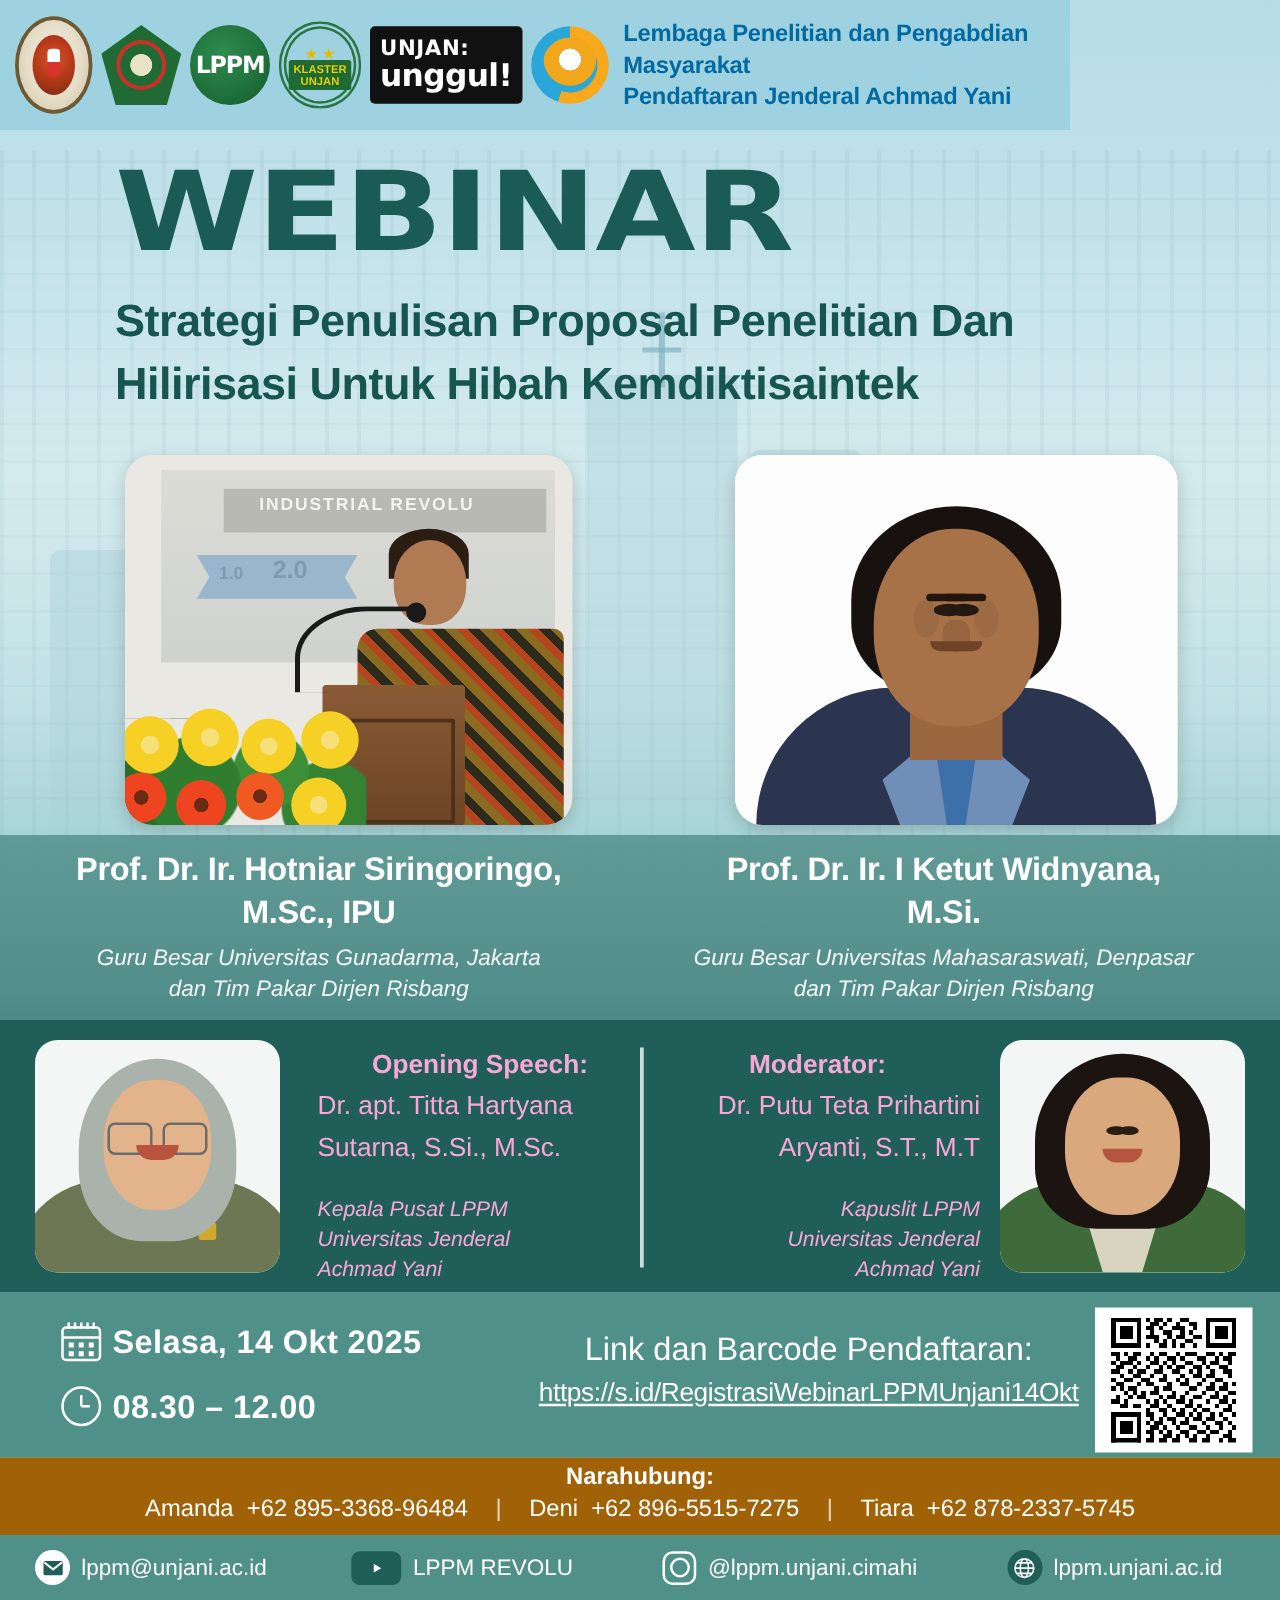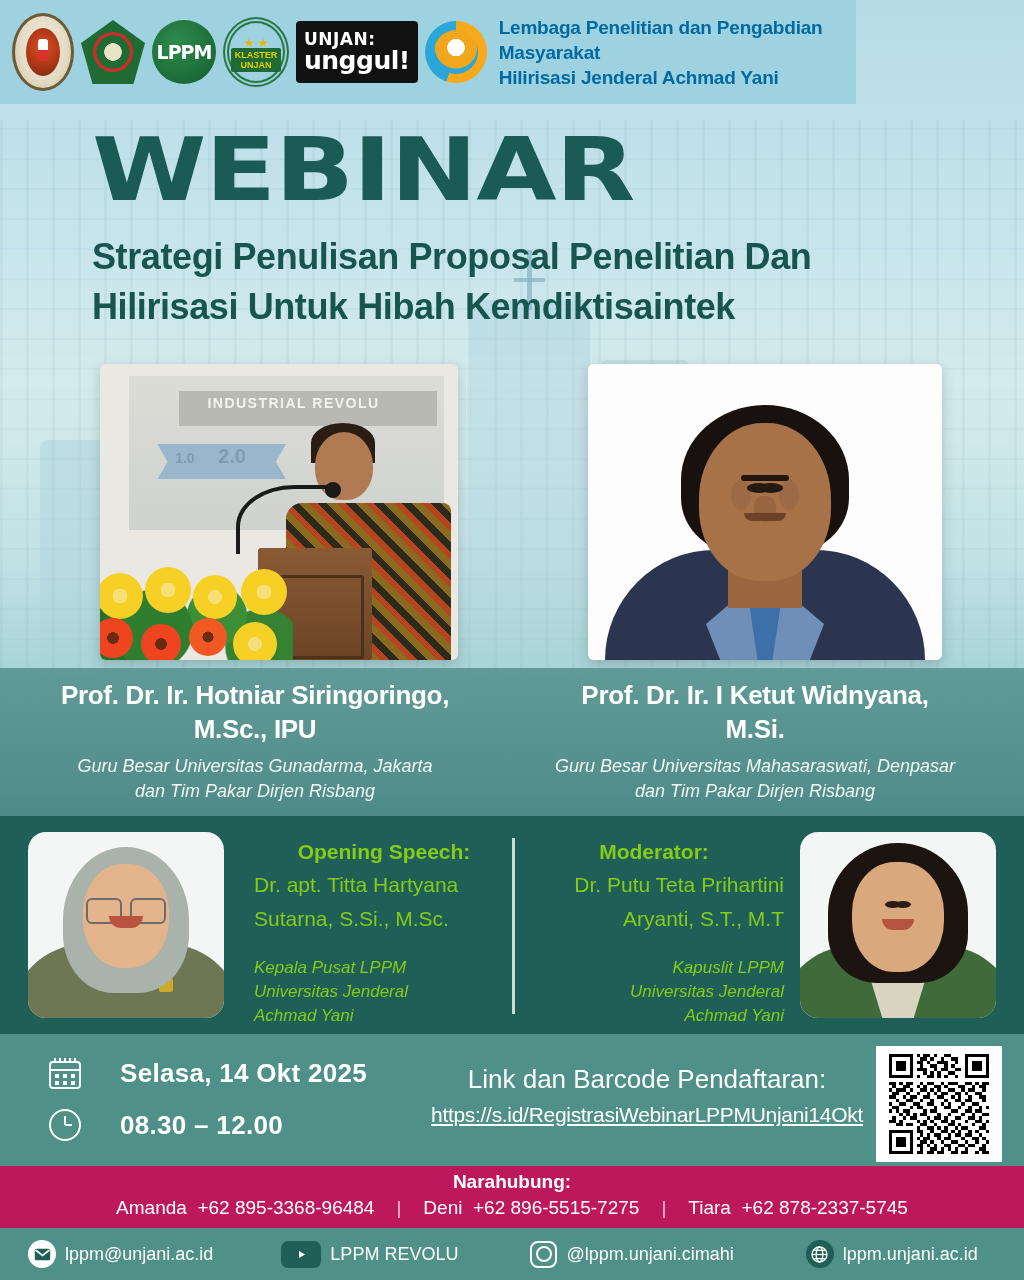--- a/index.html
+++ b/index.html
@@ -152,21 +152,21 @@
     color:#16564f;
     font-weight:bold;
     font-size:36px;
     line-height:50px;
     letter-spacing:-.4px;
   }
 
   
   .photo-row{position:absolute;left:0;top:364px;width:1024px;height:300px;}
   .photo{
-    position:absolute;border-radius:6px;overflow:hidden;
+    position:absolute;border-radius:22px;overflow:hidden;
     box-shadow:0 4px 14px rgba(0,0,0,.18);
   }
   .p-left{left:100px;top:0;width:358px;height:296px;}
   .p-right{left:588px;top:0;width:354px;height:296px;background:#fff;}
 
   
   .ph-stage{position:absolute;inset:0;background:#e9e8e3;}
   .ph-screen{
     position:absolute;left:8%;top:4%;width:88%;height:52%;
     background:linear-gradient(180deg,#dcdcd6,#cfd2cf);
@@ -297,21 +297,21 @@
   }
   .role-photo{
     position:absolute;top:16px;width:196px;height:186px;border-radius:18px;
     background:#f4f5f5;overflow:hidden;
   }
   .rp-left{left:28px;}
   .rp-right{right:28px;}
   .divider{
     position:absolute;left:512px;top:22px;width:3px;height:176px;background:#e9f1f0;opacity:.85;
   }
-  .role-text{position:absolute;top:22px;width:260px;color:#84cc16;}
+  .role-text{position:absolute;top:22px;width:260px;color:#f9a8d4;}
   .rt-left{left:254px;text-align:left;}
   .rt-right{left:524px;text-align:right;}
   .role-text .hd{font-weight:bold;font-size:21px;line-height:28px;text-align:center;}
   .rt-right .hd{text-align:center;}
   .role-text .nm{font-size:21px;line-height:30px;margin-top:4px;}
   .role-text .af{font-style:italic;font-size:17px;line-height:24px;margin-top:22px;}
 
   
   .ha-hijab{
     position:absolute;left:50%;top:8%;transform:translateX(-50%);
@@ -363,41 +363,41 @@
     width:56px;height:58px;background:#d8d4c0;
     clip-path:polygon(50% 0,100% 30%,78% 100%,22% 100%,0 30%);
   }
 
   
   .infoband{
     position:absolute;left:0;top:1034px;width:1024px;height:132px;
     background:#4f9089;
   }
   .dt{position:absolute;left:46px;top:20px;color:#fff;}
-  .dt-row{display:flex;align-items:center;gap:36px;margin-bottom:14px;}
+  .dt-row{display:flex;align-items:center;gap:6px;margin-bottom:14px;}
   .dt-ico{width:38px;height:38px;flex:none;}
   .dt-txt{font-weight:bold;font-size:26px;letter-spacing:.3px;}
 
   .linkbox{position:absolute;left:424px;top:28px;width:446px;text-align:center;color:#fff;}
   .linkbox .lb1{font-size:26px;line-height:34px;}
   .linkbox .lb2{
     font-size:21px;line-height:30px;text-decoration:underline;margin-top:4px;
     letter-spacing:-.3px;
   }
 
   .qr{
     position:absolute;right:22px;top:12px;width:126px;height:116px;background:#fff;
     padding:8px;box-sizing:border-box;
   }
   .qr svg{display:block;width:100%;height:100%;}
 
   
   .contacts{
     position:absolute;left:0;top:1166px;width:1024px;height:62px;
-    background:#be185d;color:#fff;text-align:center;
+    background:#a16207;color:#fff;text-align:center;
   }
   .contacts .ch{font-weight:bold;font-size:19px;line-height:24px;padding-top:4px;}
   .contacts .cl{
     font-size:19px;line-height:28px;display:flex;justify-content:center;
     align-items:center;gap:22px;
   }
   .sep{opacity:.75;}
 
   
   .footer{
@@ -468,21 +468,21 @@
         <div class="l2">unggul!</div>
       </div>
 
       <div class="logo lg-berdampak">
         <div class="c"></div>
       </div>
     </div>
 
     <div class="header-text">
       <div class="hl">Lembaga Penelitian dan Pengabdian Masyarakat</div>
-      <div class="hl">Hilirisasi Jenderal Achmad Yani</div>
+      <div class="hl">Pendaftaran Jenderal Achmad Yani</div>
     </div>
   </div>
 
   <div class="title-wrap">
     <div class="webinar">WEBINAR</div>
     <div class="subtitle">Strategi Penulisan Proposal Penelitian Dan</div>
     <div class="subtitle" style="margin-top:0">Hilirisasi Untuk Hibah Kemdiktisaintek</div>
   </div>
 
   <div class="photo-row">

